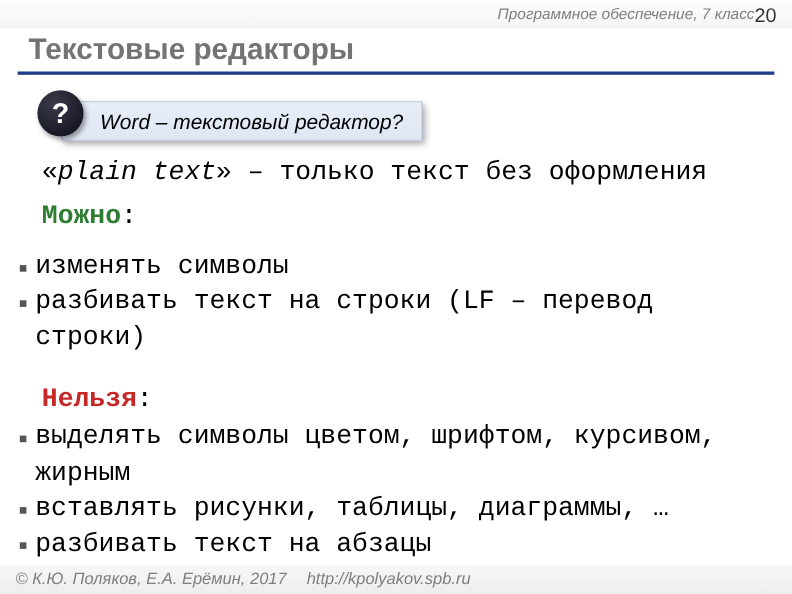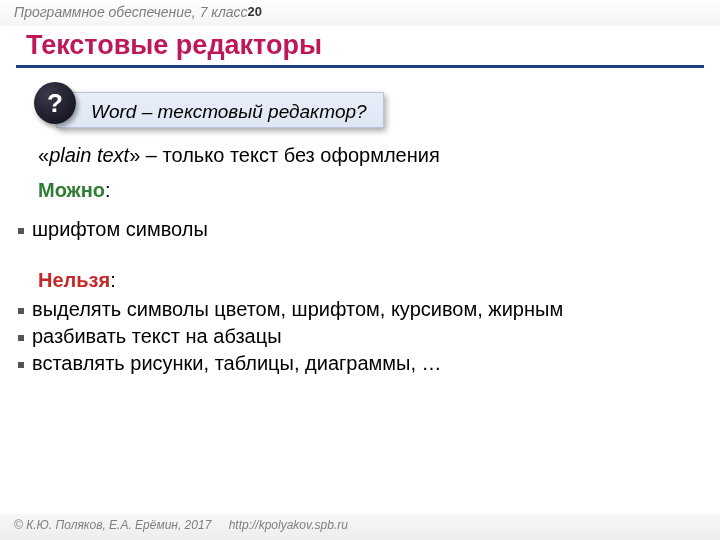--- a/index.html
+++ b/index.html
@@ -8,31 +8,31 @@
     font-family: Arial, "Helvetica Neue", sans-serif;
     background: #fff;
     color: #000;
     position: relative;
     overflow: hidden;
   }
   .header-band {
     height: 26px;
     padding: 4px 14px 0 14px;
     display: flex;
-    justify-content: flex-start;
+    justify-content: flex-end;
     color: #7f7f7f;
     background: linear-gradient(#fefefe, #f4f4f4);
     font-size: 14px;
   }
   .header-course { font-style: italic; }
-  .page-num { font-size: 13px; font-weight: bold; color: #333; }
+  .page-num { font-size: 18px; font-weight: normal; color: #333; }
   .title {
     font-size: 27px;
     font-weight: bold;
-    color: #be185d;
+    color: #737373;
     margin: 4px 0 0 26px;
   }
   .title-rule {
     height: 3px;
     background: #1f3e8a;
     margin: 4px 16px 0 16px;
   }
   .callout-wrap {
     position: relative;
     margin: 14px 0 0 34px;
@@ -59,22 +59,23 @@
     color: #fff;
     font-size: 26px;
     font-weight: bold;
     display: flex;
     align-items: center;
     justify-content: center;
     box-shadow: 2px 3px 5px rgba(0,0,0,0.4);
   }
   .content {
     margin: 18px 16px 0 16px;
-    font-size: 20px;
+    font-size: 24px;
     line-height: 1.35;
+    font-family: Liberation Mono, monospace;
   }
   .plain { margin-left: 22px; }
   .plain .it { font-style: italic; }
   .label-can { color: #2e7d32; font-weight: bold; margin: 8px 0 12px 22px; }
   .label-cant { color: #c62828; font-weight: bold; margin: 24px 0 0 22px; }
   .colon { font-weight: normal; color: #000; }
   ul.bullets { list-style: none; margin: 2px 0 0 0; }
   ul.bullets li {
     position: relative;
     padding-left: 14px;
@@ -86,21 +87,21 @@
     left: 0; top: 0.58em;
     width: 6px; height: 6px;
     background: #555;
   }
   .footer {
     position: absolute;
     left: 0; right: 0; bottom: 0;
     height: 26px;
     background: linear-gradient(#f7f7f7, #ededed);
     color: #7f7f7f;
-    font-size: 12px;
+    font-size: 15px;
     font-style: italic;
     padding: 4px 0 0 14px;
   }
   .footer a { color: #7f7f7f; text-decoration: none; margin-left: 14px; }
 </style>
 </head>
 <body>
 
 <div class="header-band">
   <span class="header-course">Программное обеспечение, 7 класс</span>
@@ -115,27 +116,28 @@
   <div class="question-disc">?</div>
 </div>
 
 <div class="content">
   <div class="plain">
     <span>«</span><span class="it">plain text</span><span>» – только  текст без оформления</span>
   </div>
 
   <div class="label-can"><span>Можно</span><span class="colon">:</span></div>
   <ul class="bullets">
-    <li>шрифтом символы</li>
+    <li>изменять символы</li>
+    <li>разбивать текст на строки (LF – перевод строки)</li>
   </ul>
 
   <div class="label-cant"><span>Нельзя</span><span class="colon">:</span></div>
   <ul class="bullets">
     <li>выделять символы цветом, шрифтом, курсивом, жирным</li>
+    <li>вставлять рисунки, таблицы, диаграммы, …</li>
     <li>разбивать текст на абзацы</li>
-    <li>вставлять рисунки, таблицы, диаграммы, …</li>
   </ul>
 </div>
 
 <div class="footer">
   <span>© К.Ю. Поляков, Е.А. Ерёмин, 2017</span>
   <a>http://kpolyakov.spb.ru</a>
 </div>
 
 </body></html>

